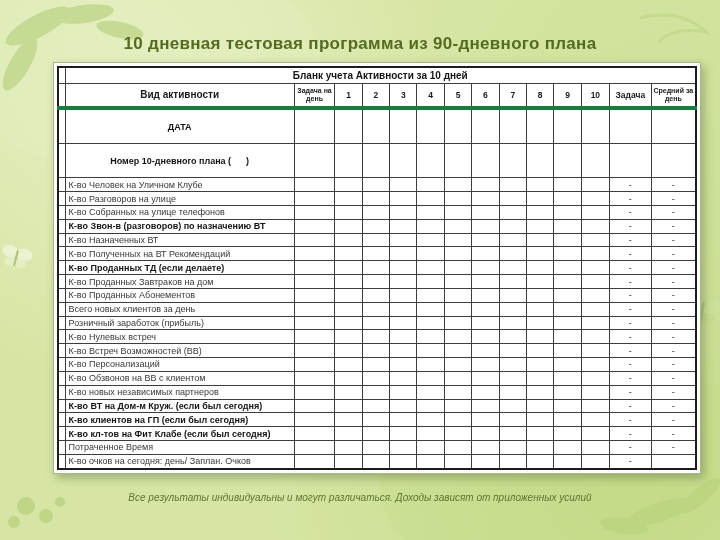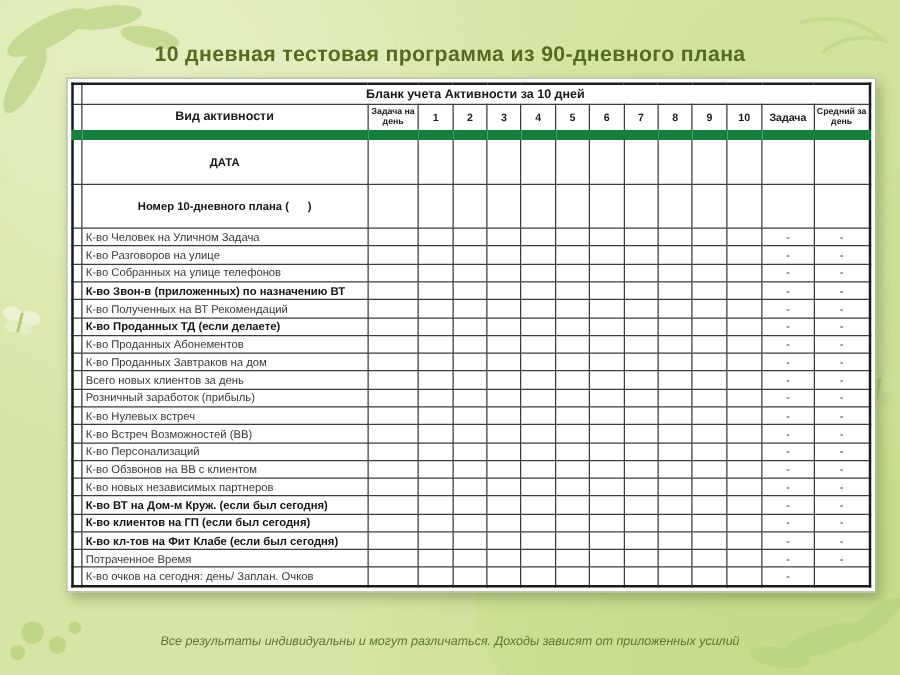--- a/index.html
+++ b/index.html
@@ -31,36 +31,36 @@
   }
   table.grid {
     width:100%; height:100%; border-collapse:collapse; table-layout:fixed;
     border:2px solid #1c1c1c; background:#fff;
   }
   .grid th, .grid td { border:1px solid #3d3d3d; overflow:hidden; }
 
   .caption-row th { height:16px; }
   .caption { font-size:10px; font-weight:bold; text-align:center; color:#161616; }
 
-  .header-row th { height:25px; border-bottom:8px solid #15803d; color:#1a1a1a; }
+  .header-row th { height:25px; border-bottom:4px solid #15803d; color:#1a1a1a; }
   .activity-h { font-size:10px; font-weight:bold; text-align:center; }
   .task-h, .avg-h { font-size:7px; font-weight:bold; text-align:center; line-height:1.15; padding:0 1px; }
   .day-h, .total-h { font-size:8.5px; font-weight:bold; text-align:center; }
 
   .grid td.label {
     font-size:9px; color:#383838; text-align:left; padding:0 0 0 3px;
     white-space:nowrap;
   }
   .grid tr.bold td.label { font-weight:bold; color:#141414; }
   .grid td.label.center { text-align:center; padding:8px; font-weight:bold; color:#141414; }
   .grid td.cell { background:#fff; }
   .grid td.mark { text-align:center; font-size:9px; color:#2a2a2a; }
 
   .footer {
-    position:absolute; left:0; right:0; top:508px; z-index:2;
+    position:absolute; left:0; right:0; top:492px; z-index:2;
     text-align:center; font-size:10px; font-style:italic; color:#5e7530;
   }
 </style>
 </head>
 <body>
 
 <div class="slide">
 
   <svg class="decor" width="720" height="540" viewBox="0 0 720 540">
     <ellipse cx="130" cy="60" rx="190" ry="110" fill="#e2edbc" opacity="0.5"></ellipse>
@@ -180,21 +180,21 @@
             <td class="cell"></td>
             <td class="cell"></td>
             <td class="cell"></td>
             <td class="cell"></td>
             <td class="cell"></td>
             <td class="cell mark"></td>
             <td class="cell mark"></td>
           </tr>
           <tr>
             <td class="stub"></td>
-            <td class="label">К-во Человек на Уличном Задача</td>
+            <td class="label">К-во Человек на Уличном Клубе</td>
             <td class="cell"></td>
             <td class="cell"></td>
             <td class="cell"></td>
             <td class="cell"></td>
             <td class="cell"></td>
             <td class="cell"></td>
             <td class="cell"></td>
             <td class="cell"></td>
             <td class="cell"></td>
             <td class="cell"></td>
@@ -231,21 +231,38 @@
             <td class="cell"></td>
             <td class="cell"></td>
             <td class="cell"></td>
             <td class="cell"></td>
             <td class="cell"></td>
             <td class="cell mark">-</td>
             <td class="cell mark">-</td>
           </tr>
           <tr class="bold">
             <td class="stub"></td>
-            <td class="label">К-во Звон-в (приложенных) по назначению ВТ</td>
+            <td class="label">К-во Звон-в (разговоров) по назначению ВТ</td>
+            <td class="cell"></td>
+            <td class="cell"></td>
+            <td class="cell"></td>
+            <td class="cell"></td>
+            <td class="cell"></td>
+            <td class="cell"></td>
+            <td class="cell"></td>
+            <td class="cell"></td>
+            <td class="cell"></td>
+            <td class="cell"></td>
+            <td class="cell"></td>
+            <td class="cell mark">-</td>
+            <td class="cell mark">-</td>
+          </tr>
+          <tr>
+            <td class="stub"></td>
+            <td class="label">К-во Назначенных ВТ</td>
             <td class="cell"></td>
             <td class="cell"></td>
             <td class="cell"></td>
             <td class="cell"></td>
             <td class="cell"></td>
             <td class="cell"></td>
             <td class="cell"></td>
             <td class="cell"></td>
             <td class="cell"></td>
             <td class="cell"></td>
@@ -282,38 +299,38 @@
             <td class="cell"></td>
             <td class="cell"></td>
             <td class="cell"></td>
             <td class="cell"></td>
             <td class="cell"></td>
             <td class="cell mark">-</td>
             <td class="cell mark">-</td>
           </tr>
           <tr>
             <td class="stub"></td>
+            <td class="label">К-во Проданных Завтраков на дом</td>
+            <td class="cell"></td>
+            <td class="cell"></td>
+            <td class="cell"></td>
+            <td class="cell"></td>
+            <td class="cell"></td>
+            <td class="cell"></td>
+            <td class="cell"></td>
+            <td class="cell"></td>
+            <td class="cell"></td>
+            <td class="cell"></td>
+            <td class="cell"></td>
+            <td class="cell mark">-</td>
+            <td class="cell mark">-</td>
+          </tr>
+          <tr>
+            <td class="stub"></td>
             <td class="label">К-во Проданных Абонементов</td>
-            <td class="cell"></td>
-            <td class="cell"></td>
-            <td class="cell"></td>
-            <td class="cell"></td>
-            <td class="cell"></td>
-            <td class="cell"></td>
-            <td class="cell"></td>
-            <td class="cell"></td>
-            <td class="cell"></td>
-            <td class="cell"></td>
-            <td class="cell"></td>
-            <td class="cell mark">-</td>
-            <td class="cell mark">-</td>
-          </tr>
-          <tr>
-            <td class="stub"></td>
-            <td class="label">К-во Проданных Завтраков на дом</td>
             <td class="cell"></td>
             <td class="cell"></td>
             <td class="cell"></td>
             <td class="cell"></td>
             <td class="cell"></td>
             <td class="cell"></td>
             <td class="cell"></td>
             <td class="cell"></td>
             <td class="cell"></td>
             <td class="cell"></td>

